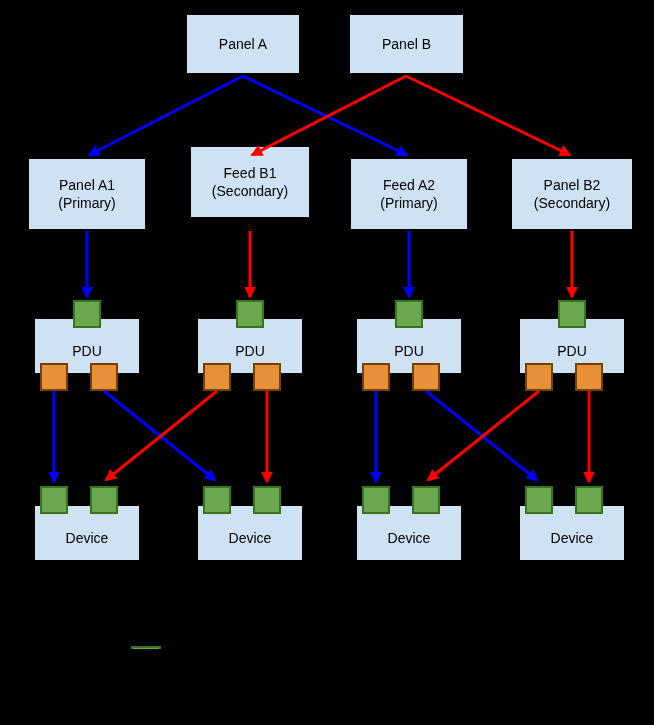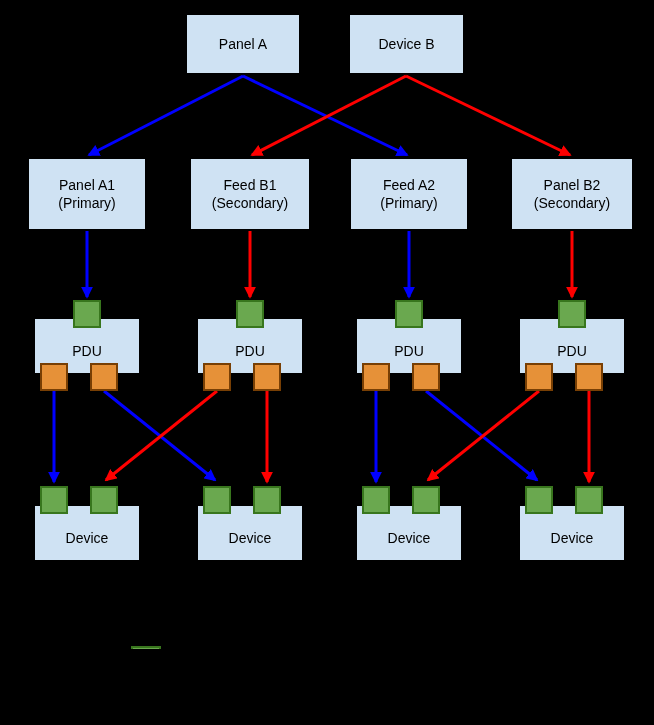--- a/index.html
+++ b/index.html
@@ -75,28 +75,28 @@
 </style>
 </head>
 <body>
 
 <div class="canvas">
 
   <div class="node" style="left:186px;top:14px;width:114px;height:60px">
     <div>Panel A</div>
   </div>
   <div class="node" style="left:349px;top:14px;width:115px;height:60px">
-    <div>Device B</div>
+    <div>Panel B</div>
   </div>
 
   <div class="node" style="left:28px;top:158px;width:118px;height:72px">
     <div>Panel A1</div>
     <div>(Primary)</div>
   </div>
-  <div class="node" style="left:190px;top:158px;width:120px;height:72px">
+  <div class="node" style="left:190px;top:146px;width:120px;height:72px">
     <div>Feed B1</div>
     <div>(Secondary)</div>
   </div>
   <div class="node" style="left:350px;top:158px;width:118px;height:72px">
     <div>Feed A2</div>
     <div>(Primary)</div>
   </div>
   <div class="node" style="left:511px;top:158px;width:122px;height:72px">
     <div>Panel B2</div>
     <div>(Secondary)</div>

